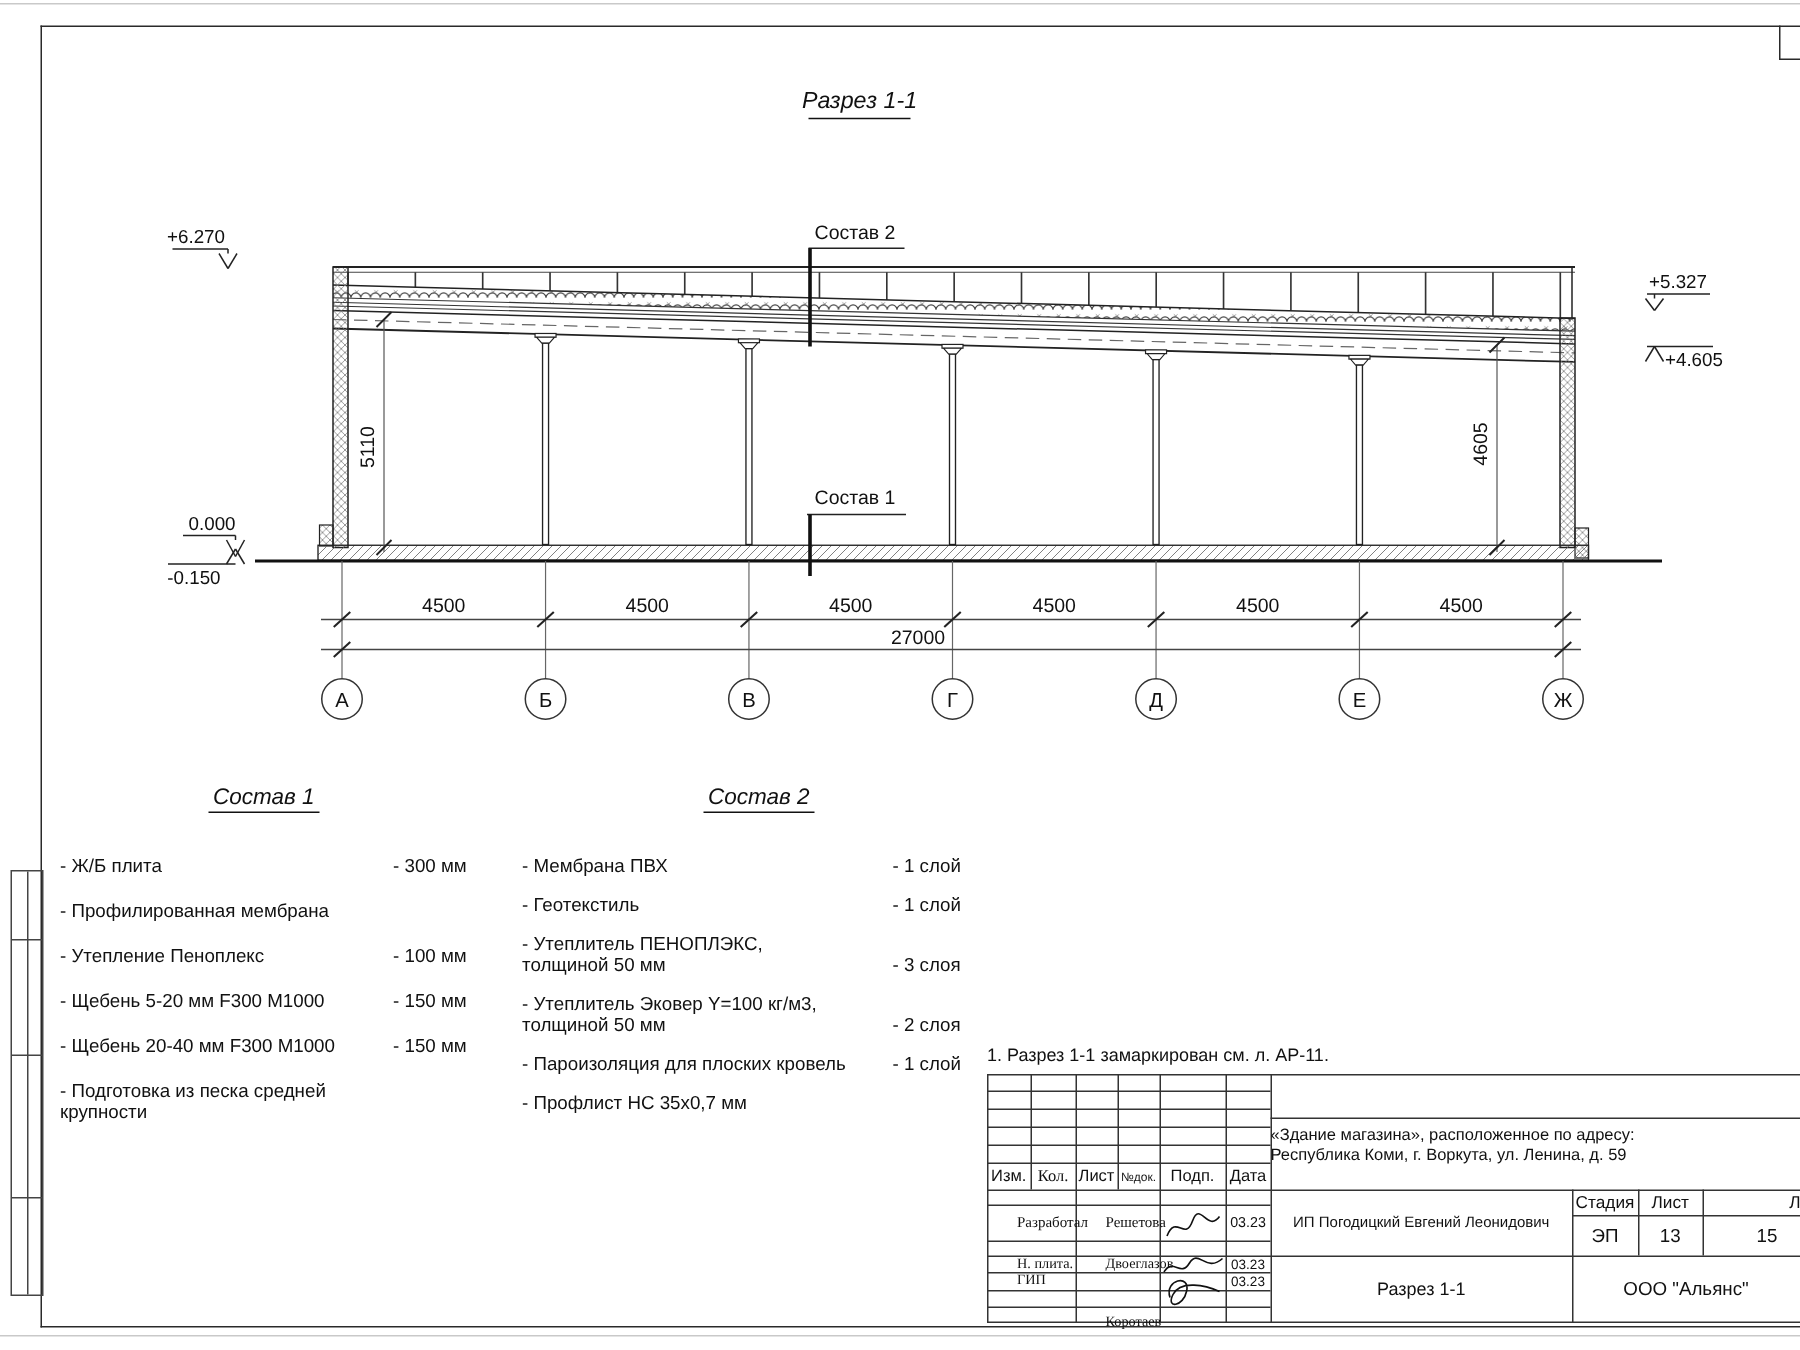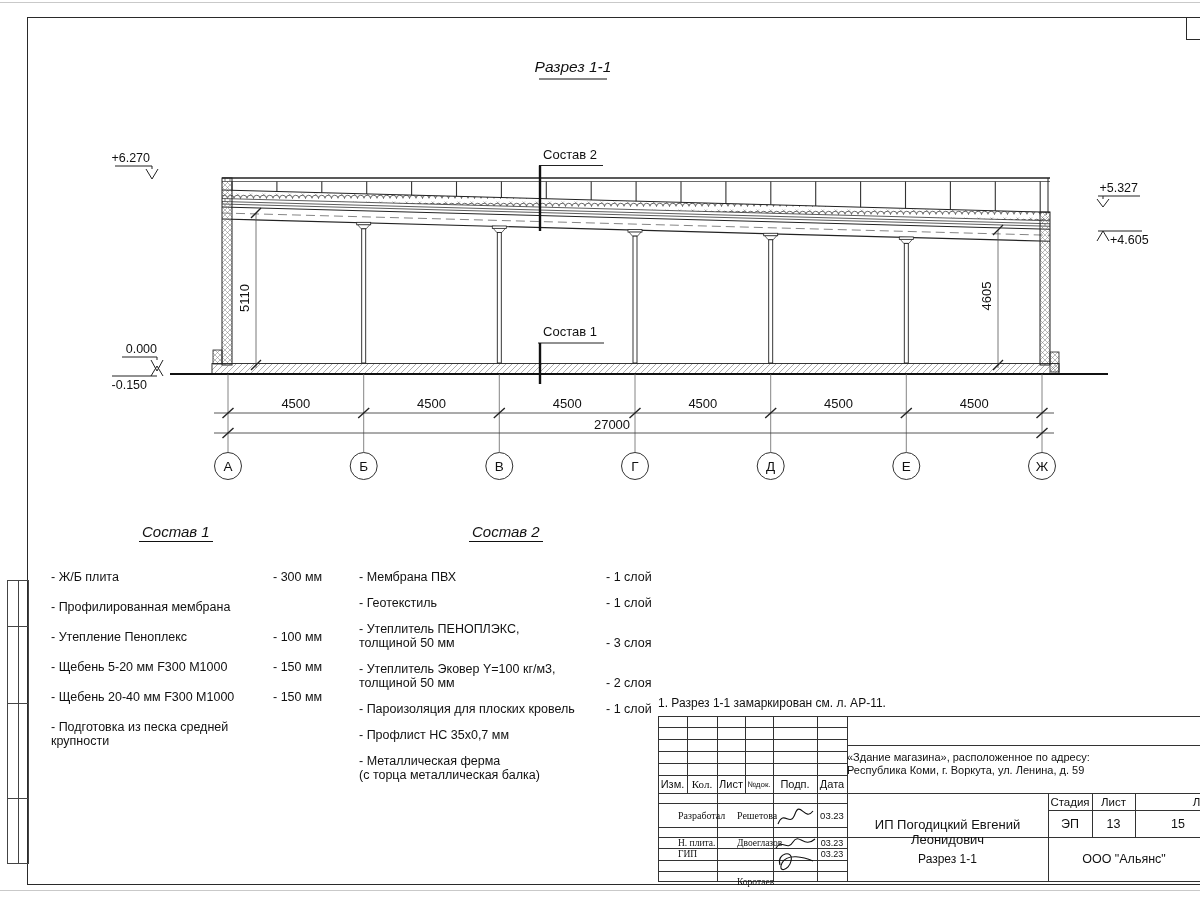--- a/index.html
+++ b/index.html
@@ -15,21 +15,21 @@
   #side-stamp .vmid{position:absolute;left:10px;top:0;width:1px;height:100%;background:#444;}
   #side-stamp .hl{position:absolute;left:0;width:100%;height:1px;background:#444;}
   
   #drawing-svg{position:absolute;left:0;top:0;}
   
   .list-head{position:absolute;font-size:15px;font-style:italic;border-bottom:1.2px solid #111;
              padding:0 3px 1px 3px;white-space:nowrap;}
   .list{position:absolute;font-size:12.5px;}
   .lrow{display:flex;align-items:flex-end;line-height:14px;margin-bottom:16px;}
   .lrow2{margin-bottom:12px;}
-  .lname{white-space:pre-line;margin-left:11px;}
+  .lname{white-space:pre-line;}
   .l1 .lname{width:222px;}
   .l2 .lname{width:247px;}
   .lval{white-space:nowrap;}
   
   #note{position:absolute;left:658px;top:696px;font-size:12px;}
   
   #tb{position:absolute;left:658px;top:716px;width:542px;height:166px;}
   .vl,.hl2{position:absolute;background:#333;}
   .vl{width:1px;}
   .hl2{height:1px;}
@@ -251,25 +251,20 @@
       <span class="lval">- 2 слоя</span>
     </div>
   <div class="lrow lrow2">
       <span class="lname">- Пароизоляция для плоских кровель</span>
       <span class="lval">- 1 слой</span>
     </div>
   <div class="lrow lrow2">
       <span class="lname">- Профлист НС 35х0,7 мм</span>
       <span class="lval"></span>
     </div>
-  <div class="lrow lrow2">
-      <span class="lname">- Металлическая ферма
-(с торца металлическая балка)</span>
-      <span class="lval"></span>
-    </div>
 </div>
 
 <div id="note">1. Разрез 1-1 замаркирован см. л. АР-11.</div>
 
 <div id="tb">
 
   <div class="hl2" style="left:0;top:0;width:542px;"></div>
   <div class="hl2" style="left:0;top:165px;width:542px;height:1.4px;"></div>
   <div class="hl2" style="left:0;top:11px;width:189px;"></div>
   <div class="hl2" style="left:0;top:23px;width:189px;"></div>
@@ -317,21 +312,21 @@
   <svg class="sig-svg" style="left:116px;top:87px;" width="43" height="76" viewBox="0 0 43 76">
     <path d="M4 21 C10 6, 16 25, 21 11 S31 19, 39 8" stroke="#111" stroke-width="1.1" fill="none"></path>
     <path d="M2 45 C8 35, 13 49, 19 39 S30 46, 41 36" stroke="#111" stroke-width="1.1" fill="none"></path>
     <path d="M6 62 C2 50, 20 46, 17 58 C15 68, 3 70, 8 60 C13 50, 30 54, 39 58" stroke="#111" stroke-width="1.1" fill="none"></path>
   </svg>
 
   <div class="abs" style="left:189px;top:35px;width:339px;height:40px;text-align:left;font-size:11px;line-height:13px;">
     <div>«Здание магазина», расположенное по адресу:</div>
     <div>Республика Коми, г. Воркута, ул. Ленина, д. 59</div>
   </div>
-  <div class="tcell" style="left:189px;top:94px;width:201px;height:44px;font-size:13px;">ИП Погодицкий Евгений Леонидович</div>
+  <div class="tcell" style="left:189px;top:77px;width:201px;height:44px;font-size:10px;">ИП Погодицкий Евгений Леонидович</div>
   <div class="tcell" style="left:390px;top:77px;width:44px;height:17px;font-size:11.5px;">Стадия</div>
   <div class="tcell" style="left:434px;top:77px;width:43px;height:17px;font-size:11.5px;">Лист</div>
   <div class="tcell" style="left:477px;top:77px;width:65px;height:17px;font-size:11.5px;padding-left:44px;">Листов</div>
   <div class="tcell" style="left:390px;top:94px;width:44px;height:27px;font-size:12.5px;">ЭП</div>
   <div class="tcell" style="left:434px;top:94px;width:43px;height:27px;font-size:12.5px;">13</div>
   <div class="tcell" style="left:477px;top:94px;width:86px;height:27px;font-size:12.5px;">15</div>
   <div class="tcell" style="left:189px;top:121px;width:201px;height:44px;font-size:12px;">Разрез 1-1</div>
   <div class="tcell" style="left:390px;top:121px;width:152px;height:44px;font-size:12.5px;">ООО "Альянс"</div>
 </div>
 

